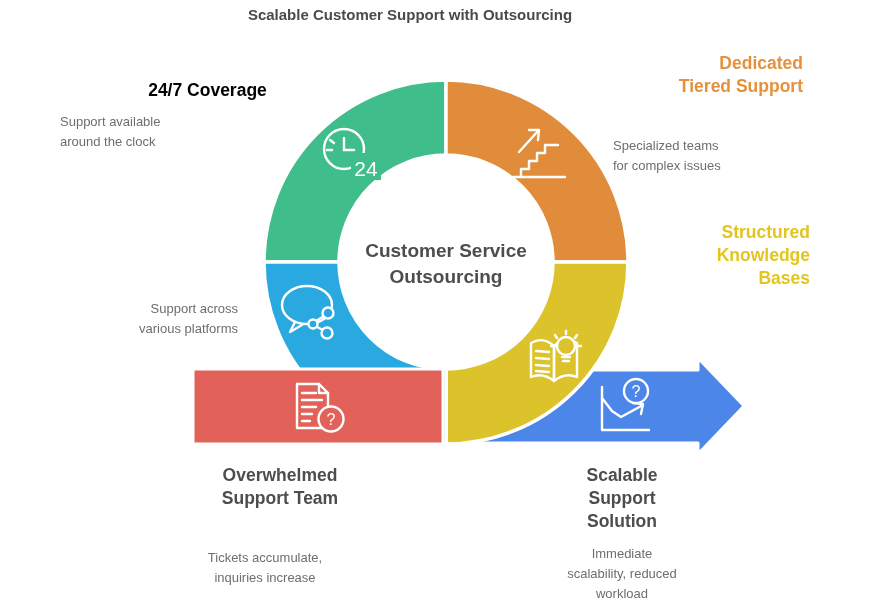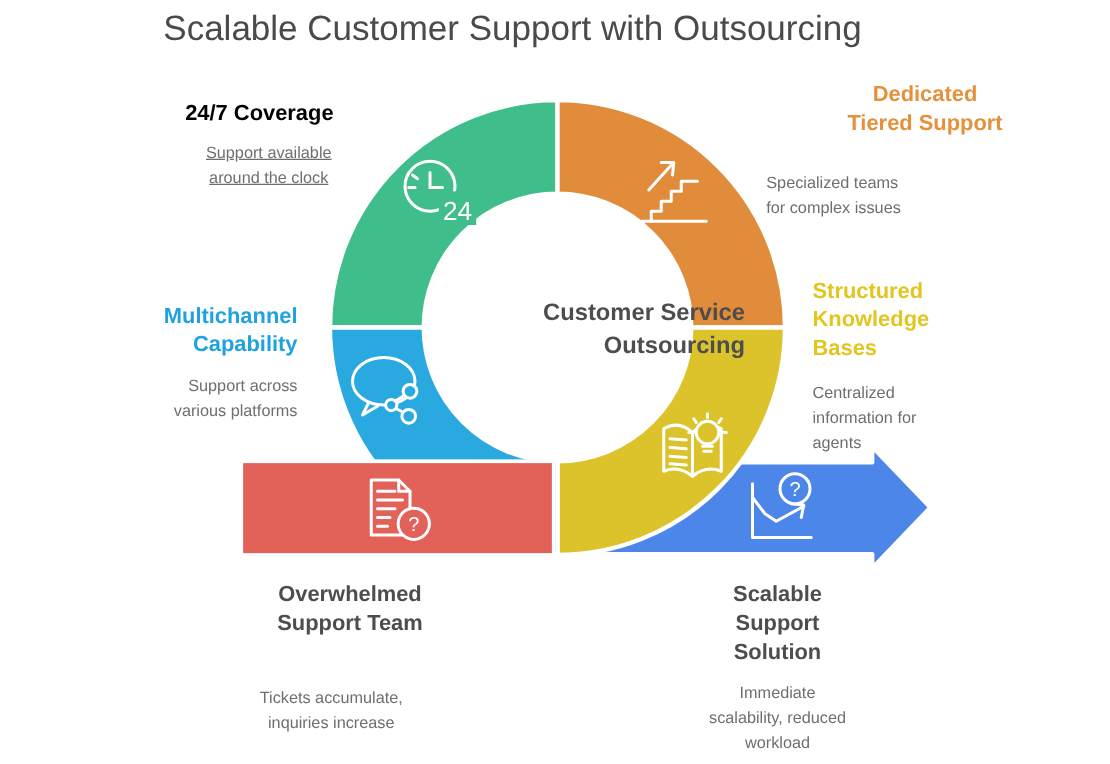--- a/index.html
+++ b/index.html
@@ -4,43 +4,43 @@
 <style>
   html,body{margin:0;padding:0;background:#fff;}
   #stage{
     position:relative;width:888px;height:611px;background:#fff;overflow:hidden;
     font-family:"Liberation Sans","DejaVu Sans",sans-serif;
   }
   #diagram-svg{position:absolute;left:0;top:0;}
   .txt{position:absolute;white-space:pre-line;}
   .title{
     left:0;top:6px;width:820px;text-align:center;
-    font-size:28px;font-weight:400;color:#4A4A4A;line-height:1.2;
+    font-size:15px;font-weight:700;color:#4A4A4A;line-height:1.2;
   }
   .heading{font-size:17.5px;font-weight:700;line-height:1.3;}
   .sub{font-size:13px;color:#6E6E6E;line-height:1.54;}
   .c-green{color:#000000;}
   .c-orange{color:#E5913C;}
   .c-blue{color:#1FA2E0;}
   .c-yellow{color:#E2C51E;}
   .c-dark{color:#4D4D4D;}
   .h-green{left:60px;top:79px;width:295px;text-align:center;}
-  .s-green{left:60px;top:112px;width:310px;text-align:center;text-decoration:underline;}
-  .h-orange{left:613px;top:64px;width:190px;text-align:center;margin-left:32px;}
+  .s-green{left:60px;top:112px;width:310px;text-align:left;}
+  .h-orange{left:613px;top:52px;width:190px;text-align:right;}
   .s-orange{left:613px;top:136px;width:190px;text-align:left;}
   .h-mblue{left:8px;top:241px;width:230px;text-align:right;}
   .s-mblue{left:8px;top:299px;width:230px;text-align:right;}
-  .h-yellow{left:650px;top:221px;width:160px;text-align:left;}
+  .h-yellow{left:650px;top:221px;width:160px;text-align:right;}
   .s-yellow{left:650px;top:304px;width:140px;text-align:left;}
   .h-problem{left:130px;top:464px;width:300px;text-align:center;}
   .s-problem{left:115px;top:548px;width:300px;text-align:center;}
   .h-solution{left:472px;top:464px;width:300px;text-align:center;}
   .s-solution{left:472px;top:544px;width:300px;text-align:center;}
   .center-label{
-    left:296px;top:238px;width:300px;text-align:right;
+    left:296px;top:238px;width:300px;text-align:center;
     font-size:19px;font-weight:700;color:#4D4D4D;line-height:1.35;
   }
   .icon-text{font-family:"Liberation Sans","DejaVu Sans",sans-serif;}
 </style>
 </head>
 <body>
 
 <div id="stage">
 
   <svg id="diagram-svg" width="888" height="611" viewBox="0 0 888 611">
@@ -110,31 +110,26 @@
 
   <div class="txt heading c-green h-green">24/7 Coverage</div>
   <div class="txt sub s-green">Support available
 around the clock</div>
 
   <div class="txt heading c-orange h-orange">Dedicated
 Tiered Support</div>
   <div class="txt sub s-orange">Specialized teams
 for complex issues</div>
 
-  <div class="txt heading c-blue h-mblue">Multichannel
-Capability</div>
   <div class="txt sub s-mblue">Support across
 various platforms</div>
 
   <div class="txt heading c-yellow h-yellow">Structured
 Knowledge
 Bases</div>
-  <div class="txt sub s-yellow">Centralized
-information for
-agents</div>
 
   <div class="txt heading c-dark h-problem">Overwhelmed
 Support Team</div>
   <div class="txt sub s-problem">Tickets accumulate,
 inquiries increase</div>
 
   <div class="txt heading c-dark h-solution">Scalable
 Support
 Solution</div>
   <div class="txt sub s-solution">Immediate

